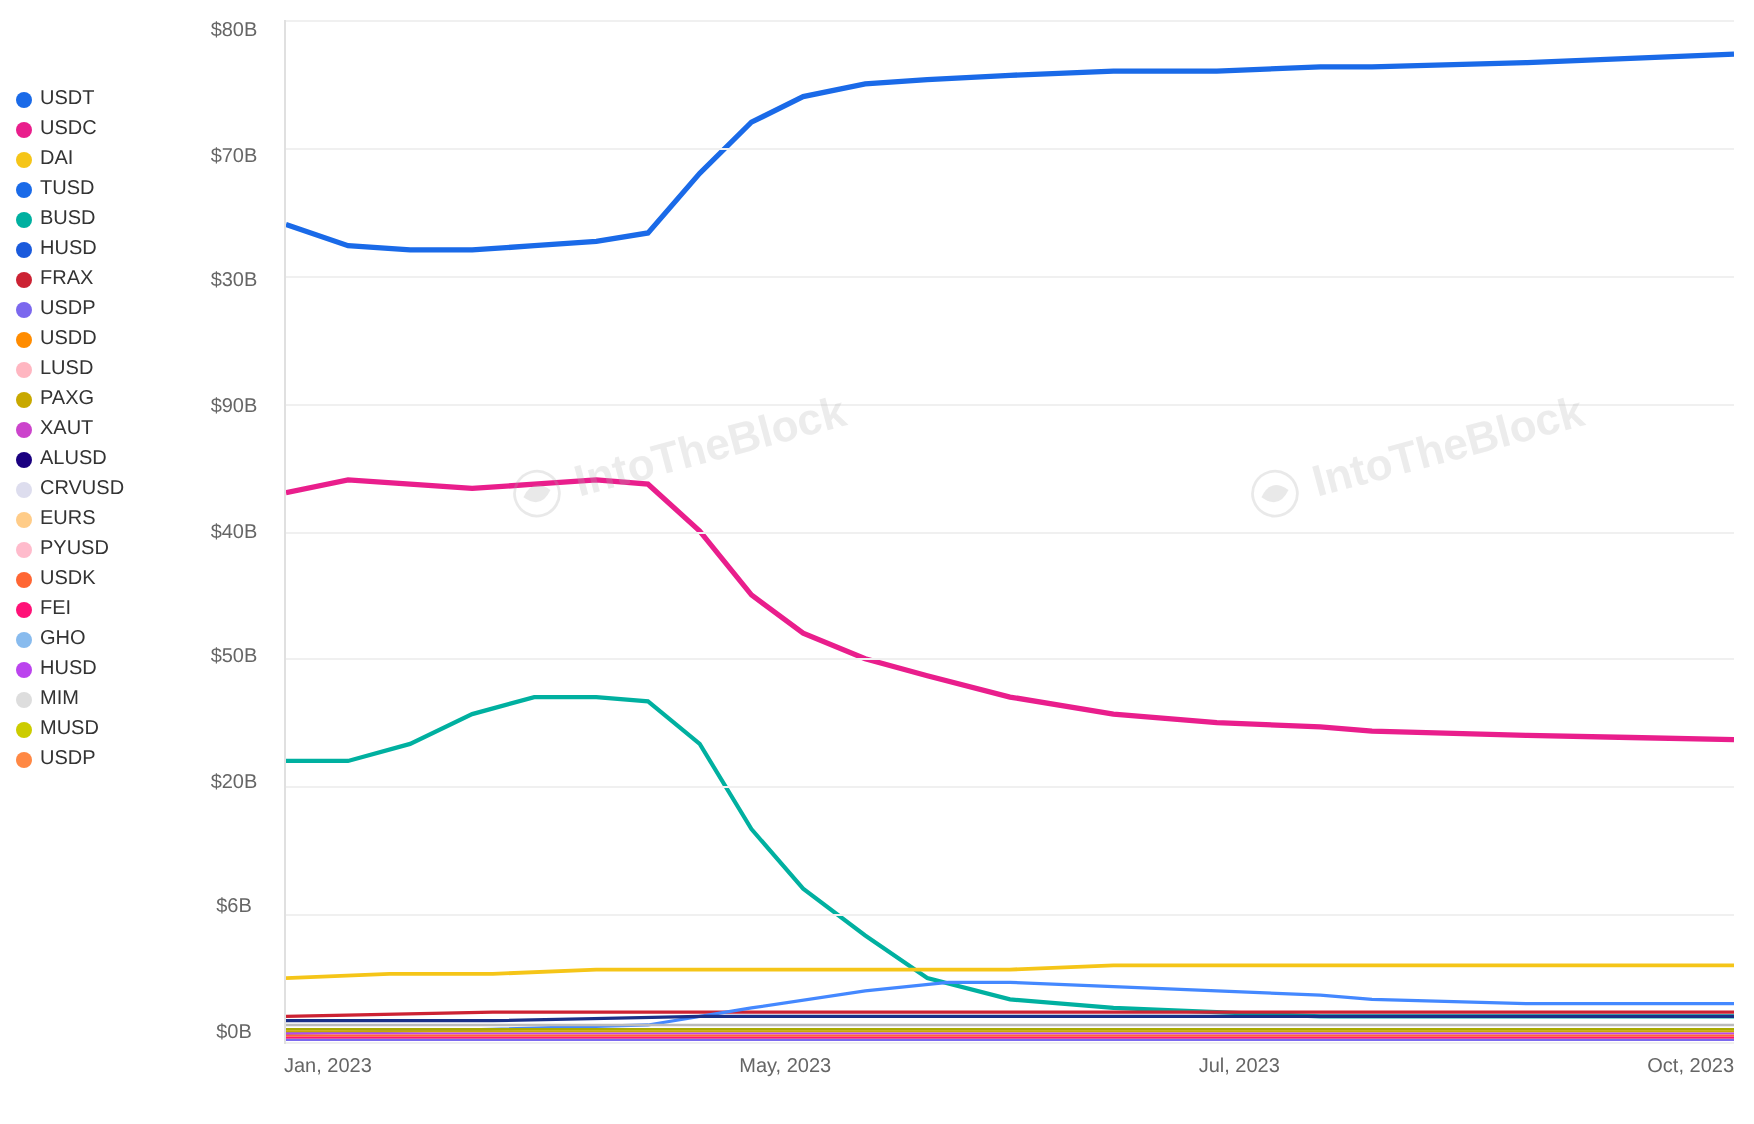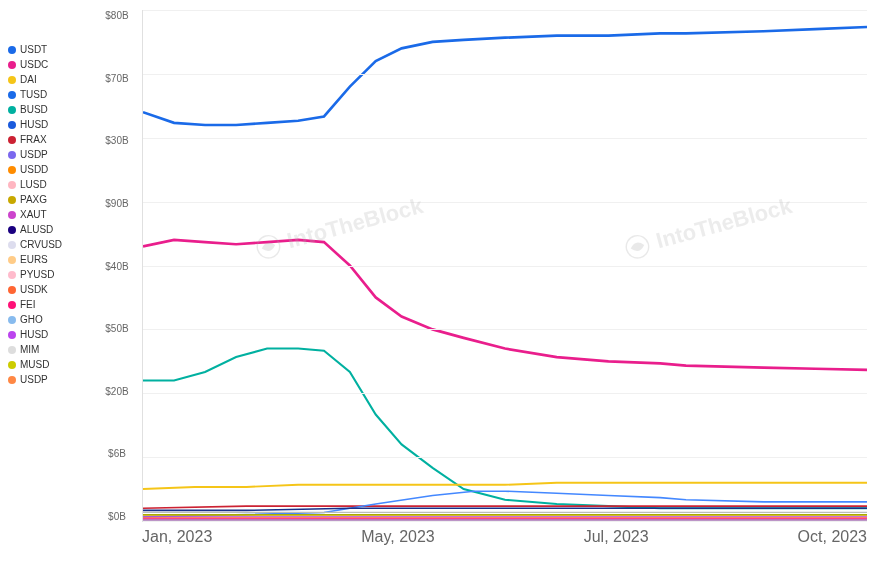--- a/index.html
+++ b/index.html
@@ -101,21 +101,21 @@
       left: 42px;
       right: 0;
       bottom: 0;
       height: 28px;
       display: flex;
       justify-content: space-between;
       align-items: flex-start;
       padding-top: 4px;
     }
     .x-label {
-      font-size: 16px;
+      font-size: 10px;
       color: #666;
       text-align: right;
     }
     .watermark {
       position: absolute;
       font-size: 22px;
       color: rgba(180,180,180,0.25);
       font-weight: bold;
       pointer-events: none;
       white-space: nowrap;

